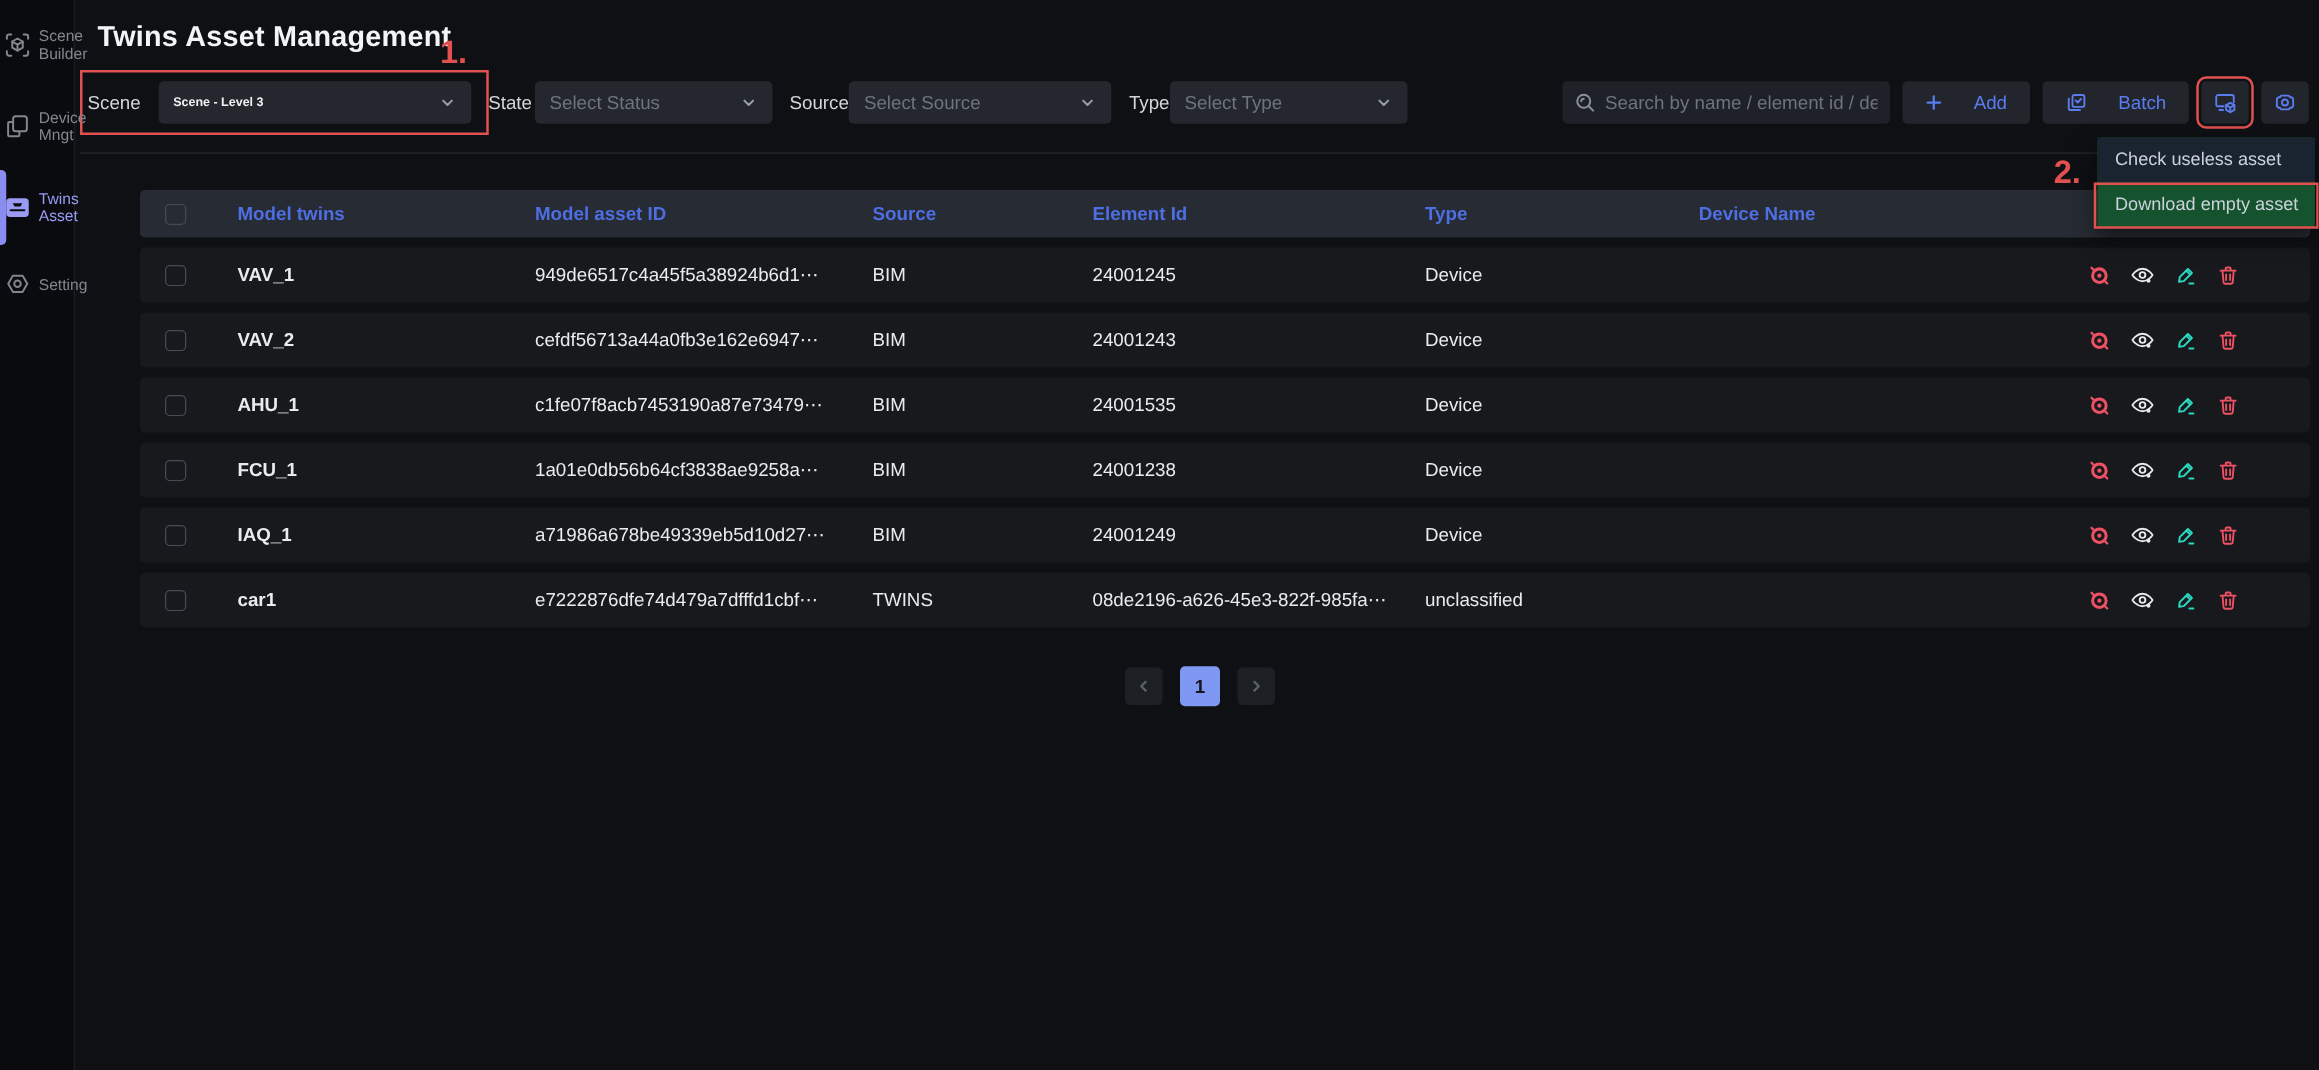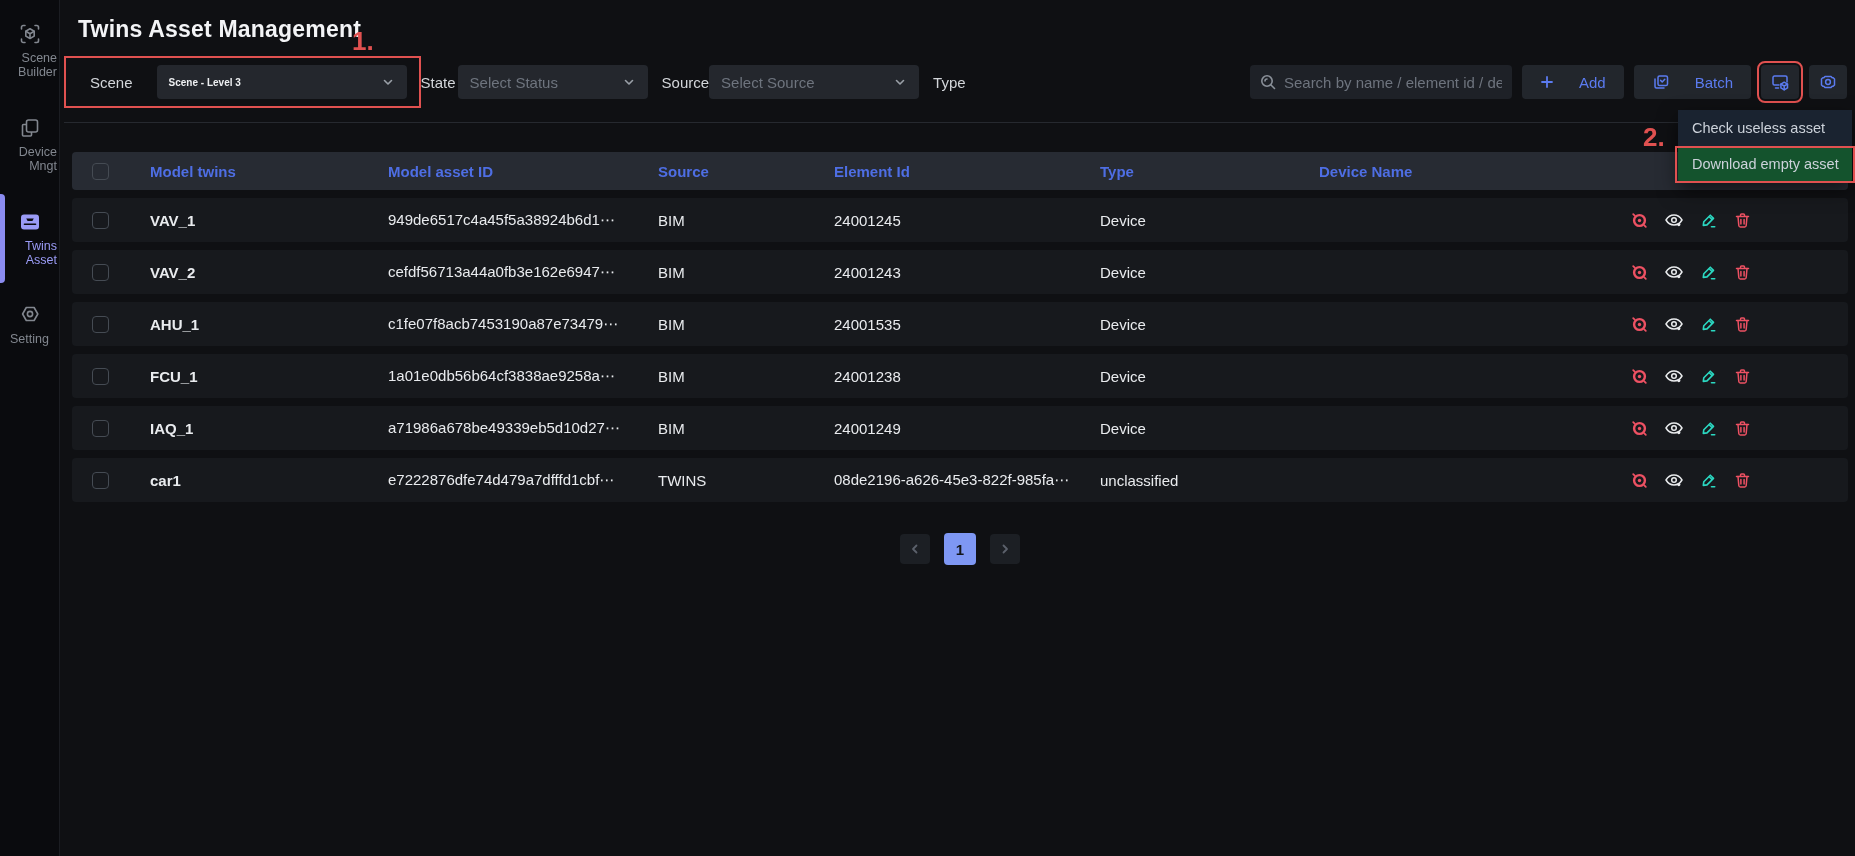--- a/index.html
+++ b/index.html
@@ -7,60 +7,60 @@
   body {
     position:relative; overflow:hidden;
     background:#0f1013;
     font-family:"Liberation Sans", sans-serif;
     color:#e9ebee;
   }
   svg { display:block; }
 
   
   .sidebar { position:absolute; left:0; top:0; bottom:0; width:60px; background:#0a0b0e; border-right:1px solid #1b1d22; z-index:30; }
-  .nav-item { position:relative; display:flex; flex-direction:column; align-items:center; gap:5px; padding:10px 2px; margin-top:16px; color:#82878f; font-size:12.5px; line-height:1.15; text-align:right; cursor:pointer; }
+  .nav-item { position:relative; display:flex; align-items:center; gap:5px; padding:10px 2px; margin-top:16px; color:#82878f; font-size:12.5px; line-height:1.15; text-align:left; cursor:pointer; }
   .nav-item:first-child { margin-top:12px; }
   .nav-item.active { color:#9a9bf5; }
   .nav-item.active .bar { position:absolute; left:0; top:-6px; bottom:-6px; width:5px; border-radius:0 4px 4px 0; background:#8b8cf0; }
 
   
   .page-title { position:absolute; left:78px; top:16px; font-size:23px; font-weight:700; color:#f3f4f6; letter-spacing:.2px; }
   .ann { position:absolute; color:#e05150; font-size:26px; font-weight:600; z-index:40; }
   .ann-1 { left:352px; top:26px; }
   .ann-2 { left:1643px; top:122px; }
 
   
   .filter-row { position:absolute; left:64px; top:56px; right:8px; display:flex; align-items:center; z-index:10; }
   .fgroup { display:flex; align-items:center; }
   .flabel { font-size:15px; color:#d3d6da; white-space:nowrap; }
   .select { height:34px; background:#24272d; border-radius:4px; display:flex; align-items:center; justify-content:space-between; padding:0 12px; cursor:pointer; }
   .select .sel-text { font-size:10px; font-weight:600; color:#eef0f2; }
   .select .ph { font-size:15px; font-weight:400; color:#6e747e; }
-  .scene-box { display:flex; align-items:center; gap:24px; border:2px solid #e05150; padding:7px 12px 7px 24px; }
+  .scene-box { display:flex; align-items:center; gap:14px; border:2px solid #e05150; padding:7px 12px 7px 4px; }
   .sel-scene { width:250px; }
   .sel-state { width:190px; margin-left:2px; }
   .sel-source { width:210px; }
   .sel-type { width:190px; }
   .fgroup + .fgroup { margin-left:14px; }
   .chev { flex:0 0 auto; }
 
   .right-cluster { margin-left:auto; display:flex; align-items:center; gap:10px; }
   .search-wrap { position:relative; }
   .search-wrap input { width:262px; height:34px; background:#1e2127; border:none; outline:none; border-radius:4px; color:#dfe3e8; font-size:15px; font-family:"Liberation Sans",sans-serif; padding:0 10px 0 34px; }
   .search-wrap input::placeholder { color:#6e747e; }
   .search-icon { position:absolute; left:9px; top:8px; color:#8a9099; }
   .btn { height:34px; display:flex; align-items:center; gap:25px; padding:16px 18px; background:#22262c; border-radius:4px; color:#5b7bf0; font-size:15px; cursor:pointer; white-space:nowrap; }
   .icon-btn { width:38px; height:34px; display:flex; align-items:center; justify-content:center; background:#22262c; border-radius:4px; color:#5b7bf0; cursor:pointer; }
   .red-outline { outline:2px solid #e05150; outline-offset:2px; }
 
   .divider { position:absolute; left:64px; right:7px; top:122px; border-top:1px solid #26292f; }
 
   
   .table { position:absolute; left:72px; right:7px; top:152px; z-index:5; }
-  .grid { display:grid; grid-template-columns:56px 238px 270px 176px 266px 219px 291px 1fr; align-items:center; }
+  .grid { display:grid; grid-template-columns:56px 238px 270px 176px 266px 219px 291px 1fr; align-items:center;margin-left:40px; }
   .thead { background:#272b33; height:38px; border-radius:4px; color:#4e6ee4; font-size:15px; font-weight:600; }
   .trow { background:#17191d; height:44px; margin-top:8px; border-radius:4px; font-size:15px; color:#e9ebee; }
   .cell { padding-left:22px; white-space:nowrap; overflow:hidden; }
   .c-check { padding-left:0; display:flex; justify-content:center; }
   .c-twins { font-weight:600; }
   .checkbox { width:17px; height:17px; border:1.5px solid #454b53; border-radius:4px; background:transparent; cursor:pointer; }
   .c-actions { padding-left:42px; display:flex; align-items:center; gap:15px; overflow:visible; }
   .act { cursor:pointer; }
   .act-locate { color:#ee5163; }
   .act-eye { color:#e8eaec; }
@@ -157,20 +157,26 @@
     <div class="select sel-source">
       <span class="ph">Select Source</span>
       <svg class="chev" width="14" height="14" viewBox="0 0 14 14" fill="none" stroke="#9aa0a8" stroke-width="1.6" stroke-linecap="round" stroke-linejoin="round">
           <path d="M3.5 5.5L7 9l3.5-3.5"></path>
         </svg>
     </div>
   </div>
 
   <div class="fgroup">
     <span class="flabel">Type</span>
+    <div class="select sel-type">
+      <span class="ph">Select Type</span>
+      <svg class="chev" width="14" height="14" viewBox="0 0 14 14" fill="none" stroke="#9aa0a8" stroke-width="1.6" stroke-linecap="round" stroke-linejoin="round">
+          <path d="M3.5 5.5L7 9l3.5-3.5"></path>
+        </svg>
+    </div>
   </div>
 
   <div class="right-cluster">
     <div class="search-wrap">
       <span class="search-icon">
         <svg width="18" height="18" viewBox="0 0 18 18" fill="none" stroke="currentColor" stroke-width="1.6" stroke-linecap="round">
             <circle cx="8" cy="8" r="5.2"></circle>
             <path d="M12 12l3.5 3.5"></path>
             <path d="M6 8a2 2 0 0 1 2-2"></path>
           </svg>

